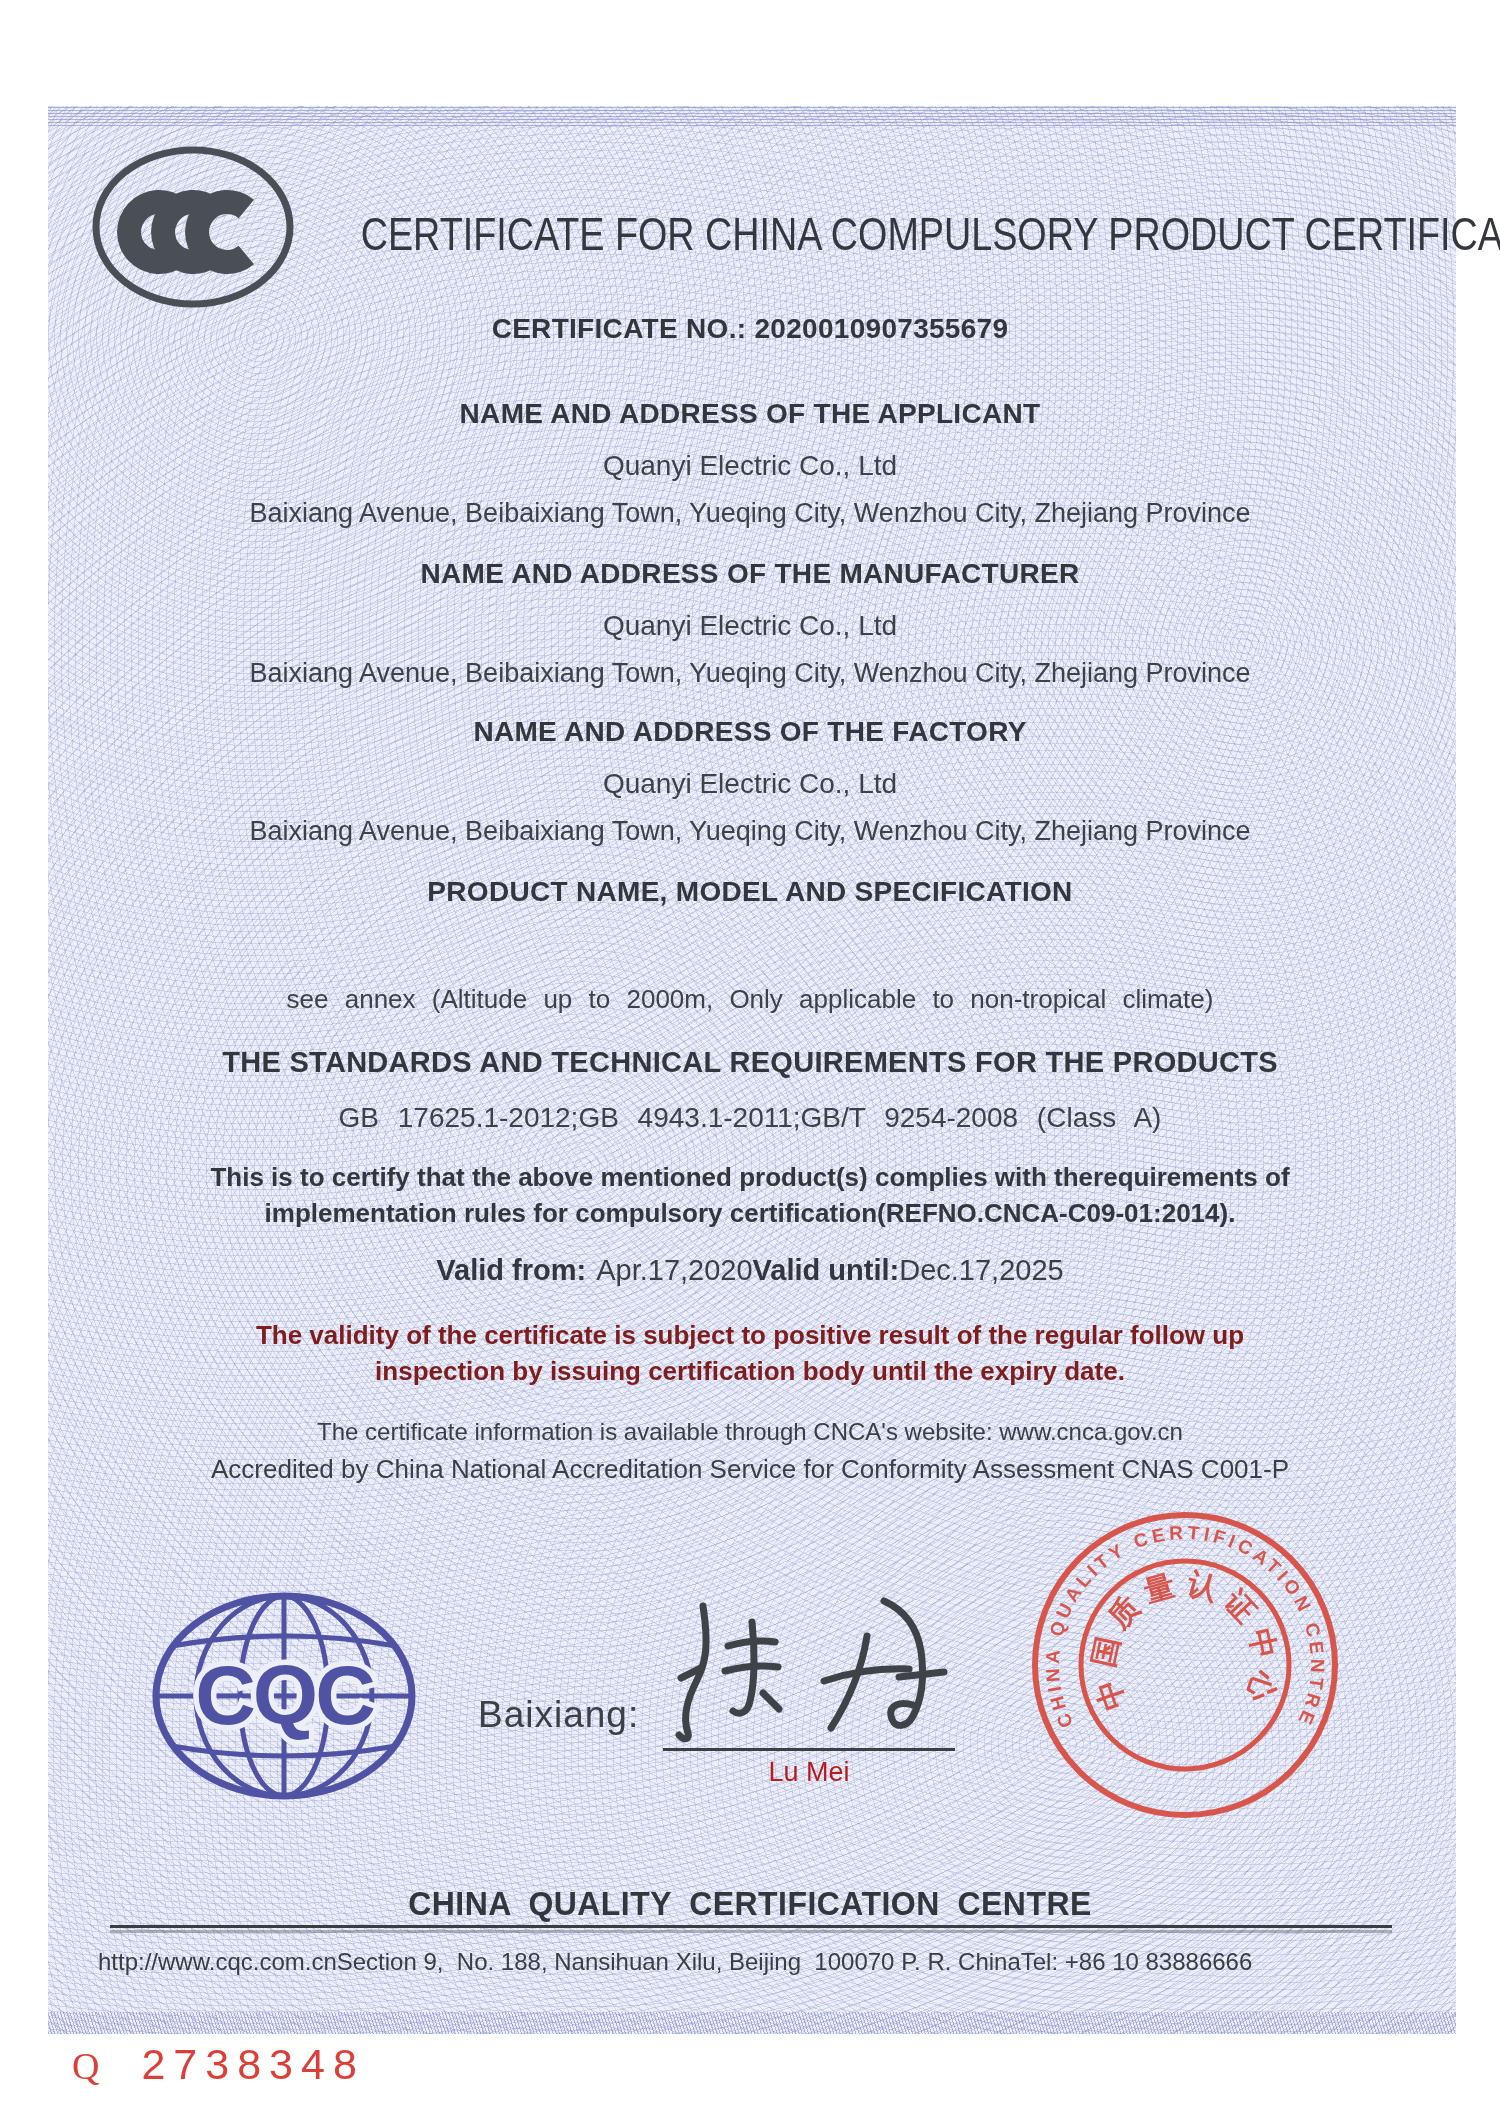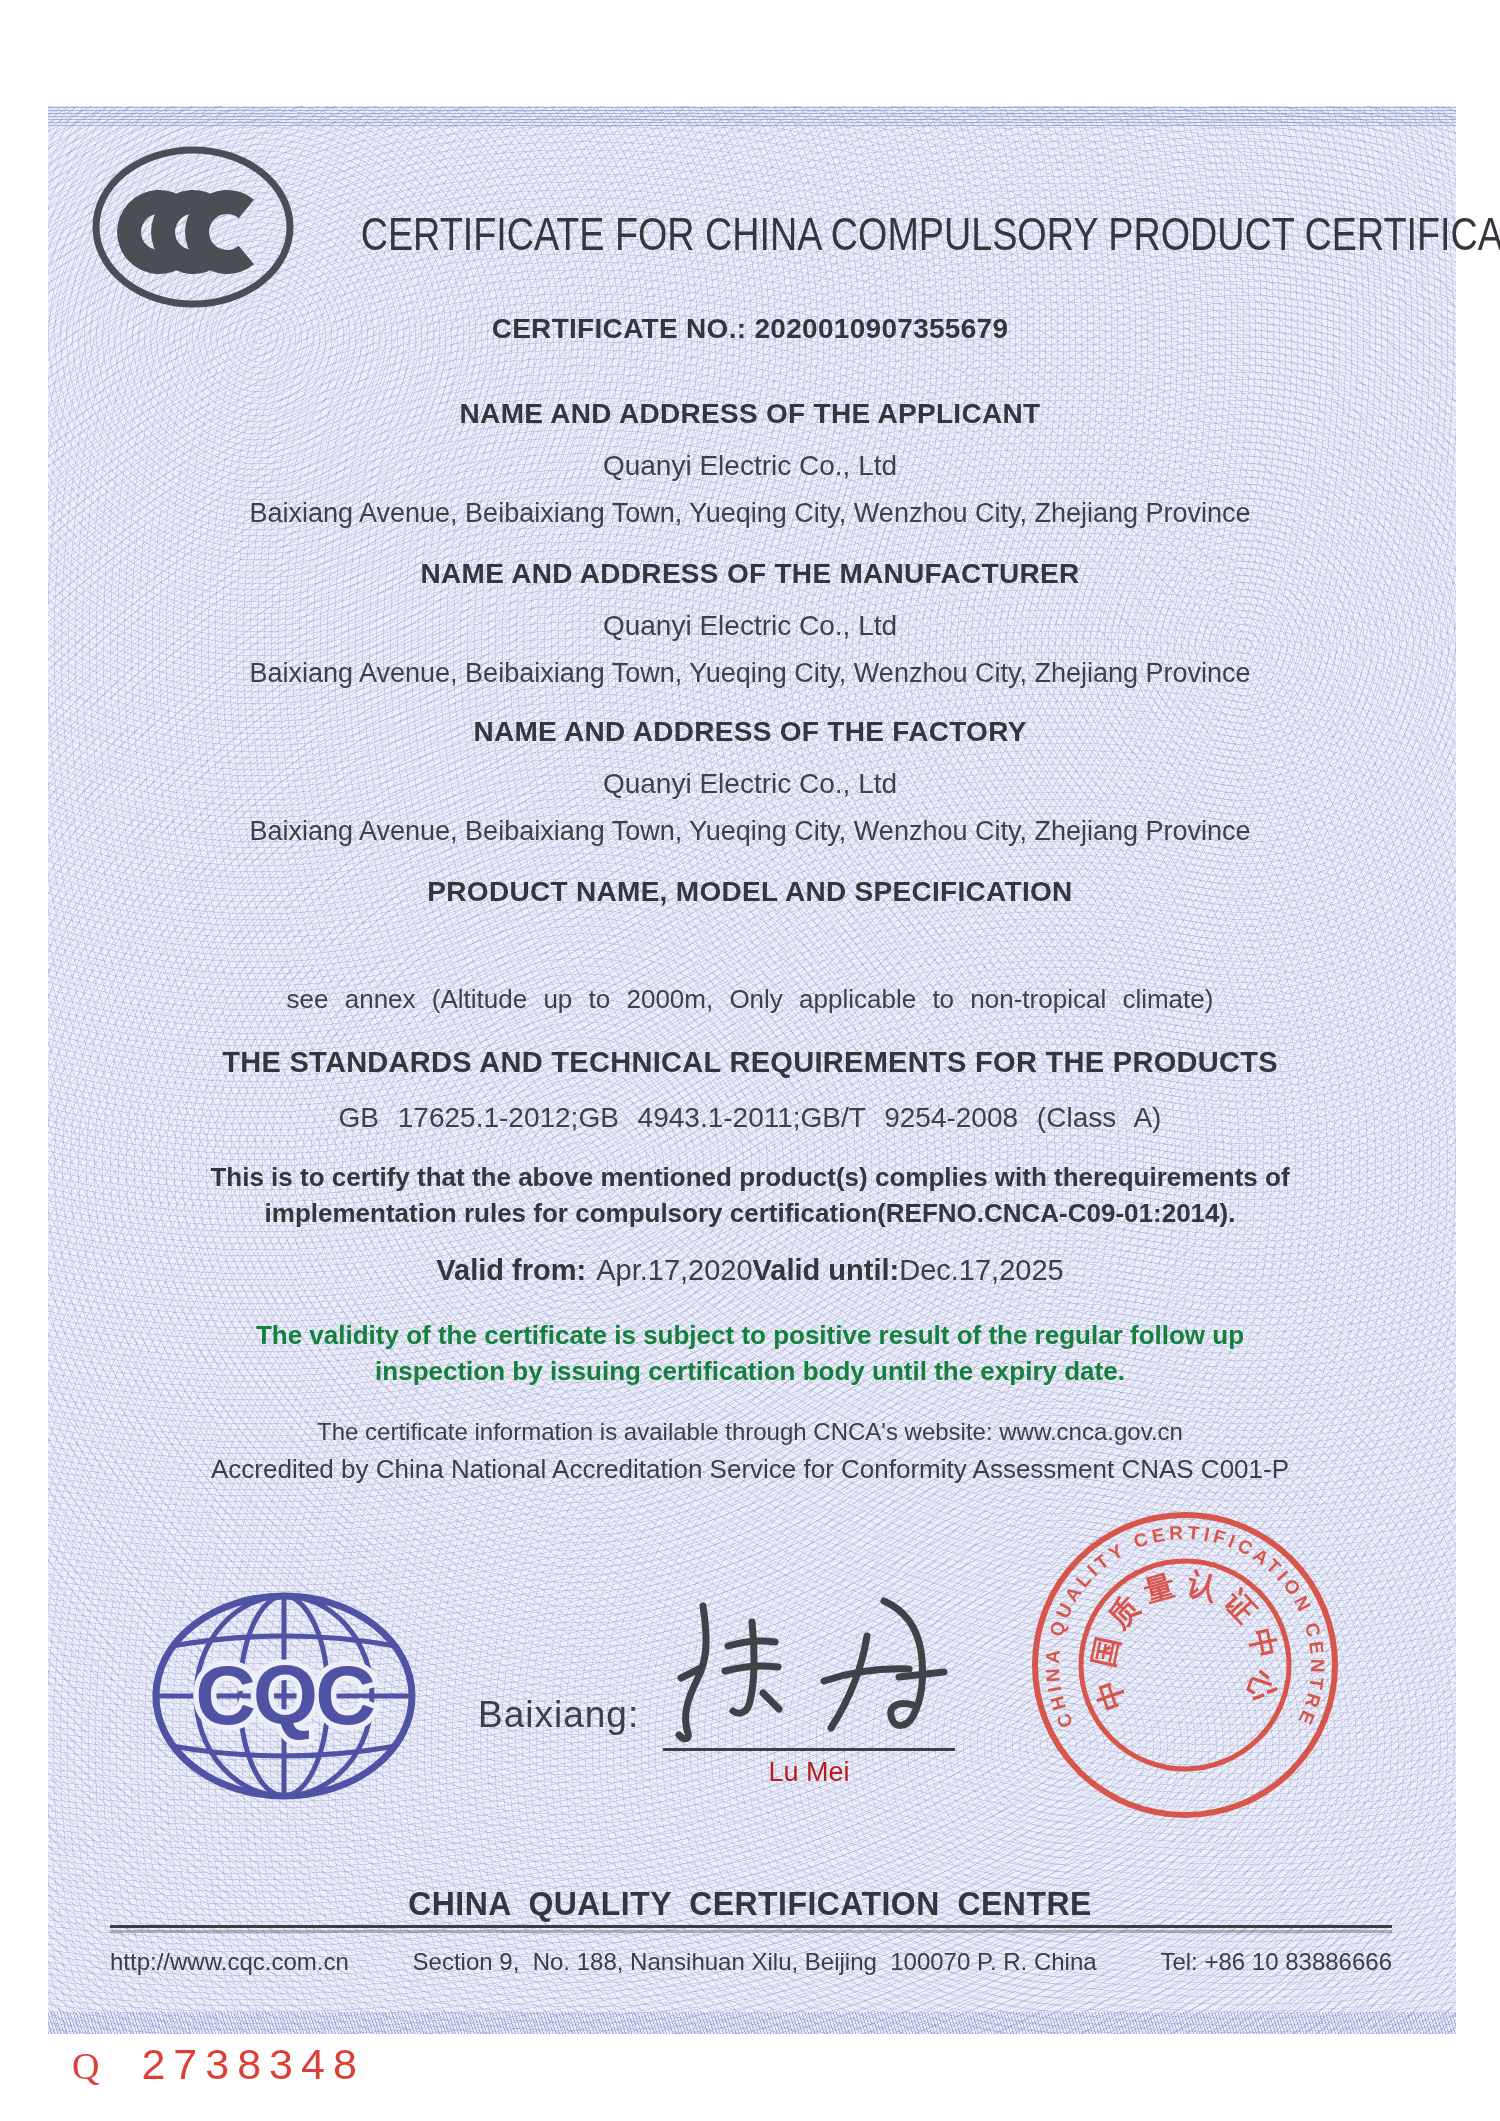--- a/index.html
+++ b/index.html
@@ -38,35 +38,35 @@
     font-size:46px;font-weight:400;color:#34373d;white-space:nowrap;
     transform:scaleX(.82);letter-spacing:0px;
   }
   .cert-no{top:312px;font-size:29px;}
   .annex-line{word-spacing:9px;font-size:26px;}
   .gb-line{word-spacing:11px;font-size:28px;}
   .certify{font-weight:700;font-size:26px;color:#33363c;}
   .valid-row{top:1254px;font-size:29px;}
   .valid-label{font-weight:700;color:#33363c;}
   .vspace{margin-right:10px;}
-  .note{font-weight:700;font-size:26px;color:#15803d;}
+  .note{font-weight:700;font-size:26px;color:#7f1d1d;}
   .cnca{font-size:24px;}
   .accred{font-size:26px;}
   
   .president{
     position:absolute;left:478px;top:1694px;font-size:37px;color:#3c3f45;letter-spacing:1px;
   }
   .sig-line{position:absolute;left:663px;top:1748px;width:292px;height:3px;background:#3c3f44;}
   .lumei{position:absolute;left:663px;top:1757px;width:292px;text-align:center;font-size:27px;color:#b91c1c;}
   
   .footer-org{top:1884px;font-weight:700;font-size:34px;color:#33363c;letter-spacing:.5px;word-spacing:9px;transform:scaleX(.94);}
   .footer-rule{position:absolute;left:110px;top:1925px;width:1282px;height:3px;background:#3a3d42;box-shadow:0 5px 0 rgba(58,61,66,.35);}
   .footer-row{
-    position:absolute;left:110px;top:1948px;width:1282px;
-    display:flex;justify-content:space-between;align-items:baseline;
+    position:absolute;left:98px;top:1948px;width:1282px;
+    display:flex;align-items:baseline;
     font-size:24px;color:#3a3d42;white-space:pre;
   }
   
   .serial{position:absolute;left:72px;top:2040px;display:flex;align-items:baseline;}
   .serial-q{font-family:"Liberation Serif", serif;font-size:38px;color:#dd3f38;margin-right:42px;}
   .serial-num{font-size:43px;color:#dd3f38;letter-spacing:8px;font-weight:400;}
   svg{position:absolute;overflow:visible;}
   .stamp-svg{left:1020px;top:1500px;}
   .cqc-svg{left:148px;top:1588px;}
   .ccc-svg{left:88px;top:142px;}

